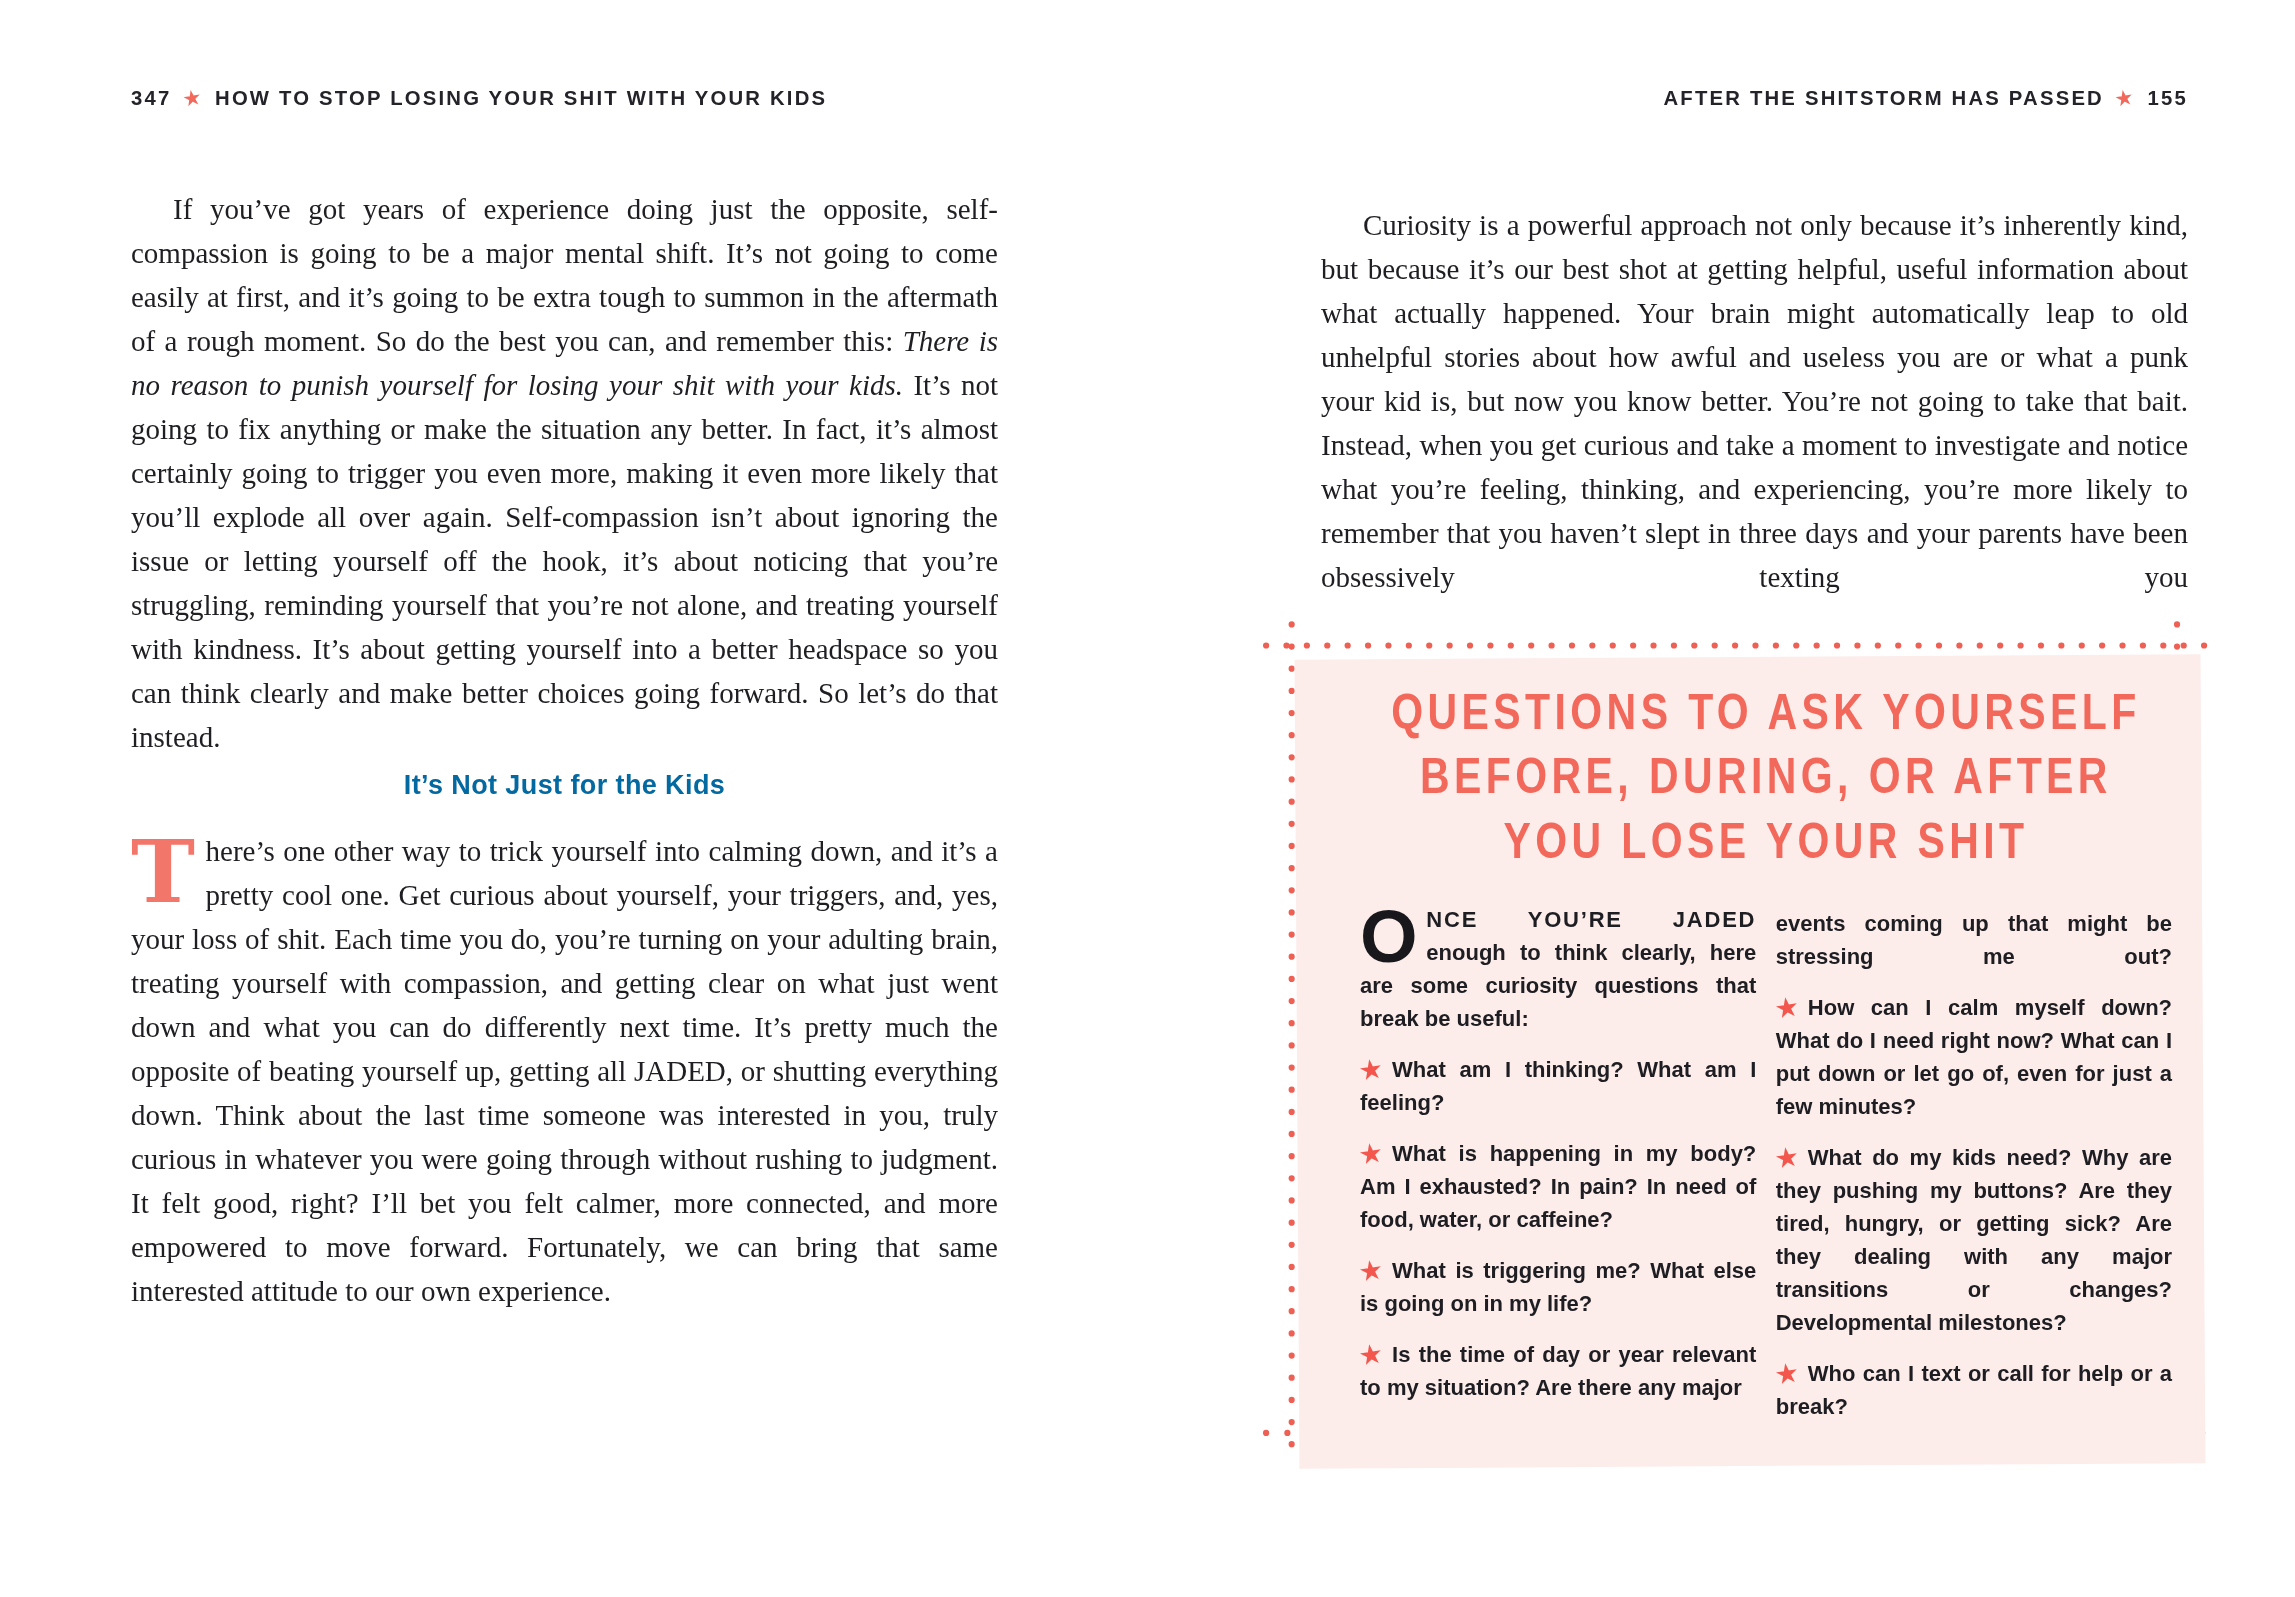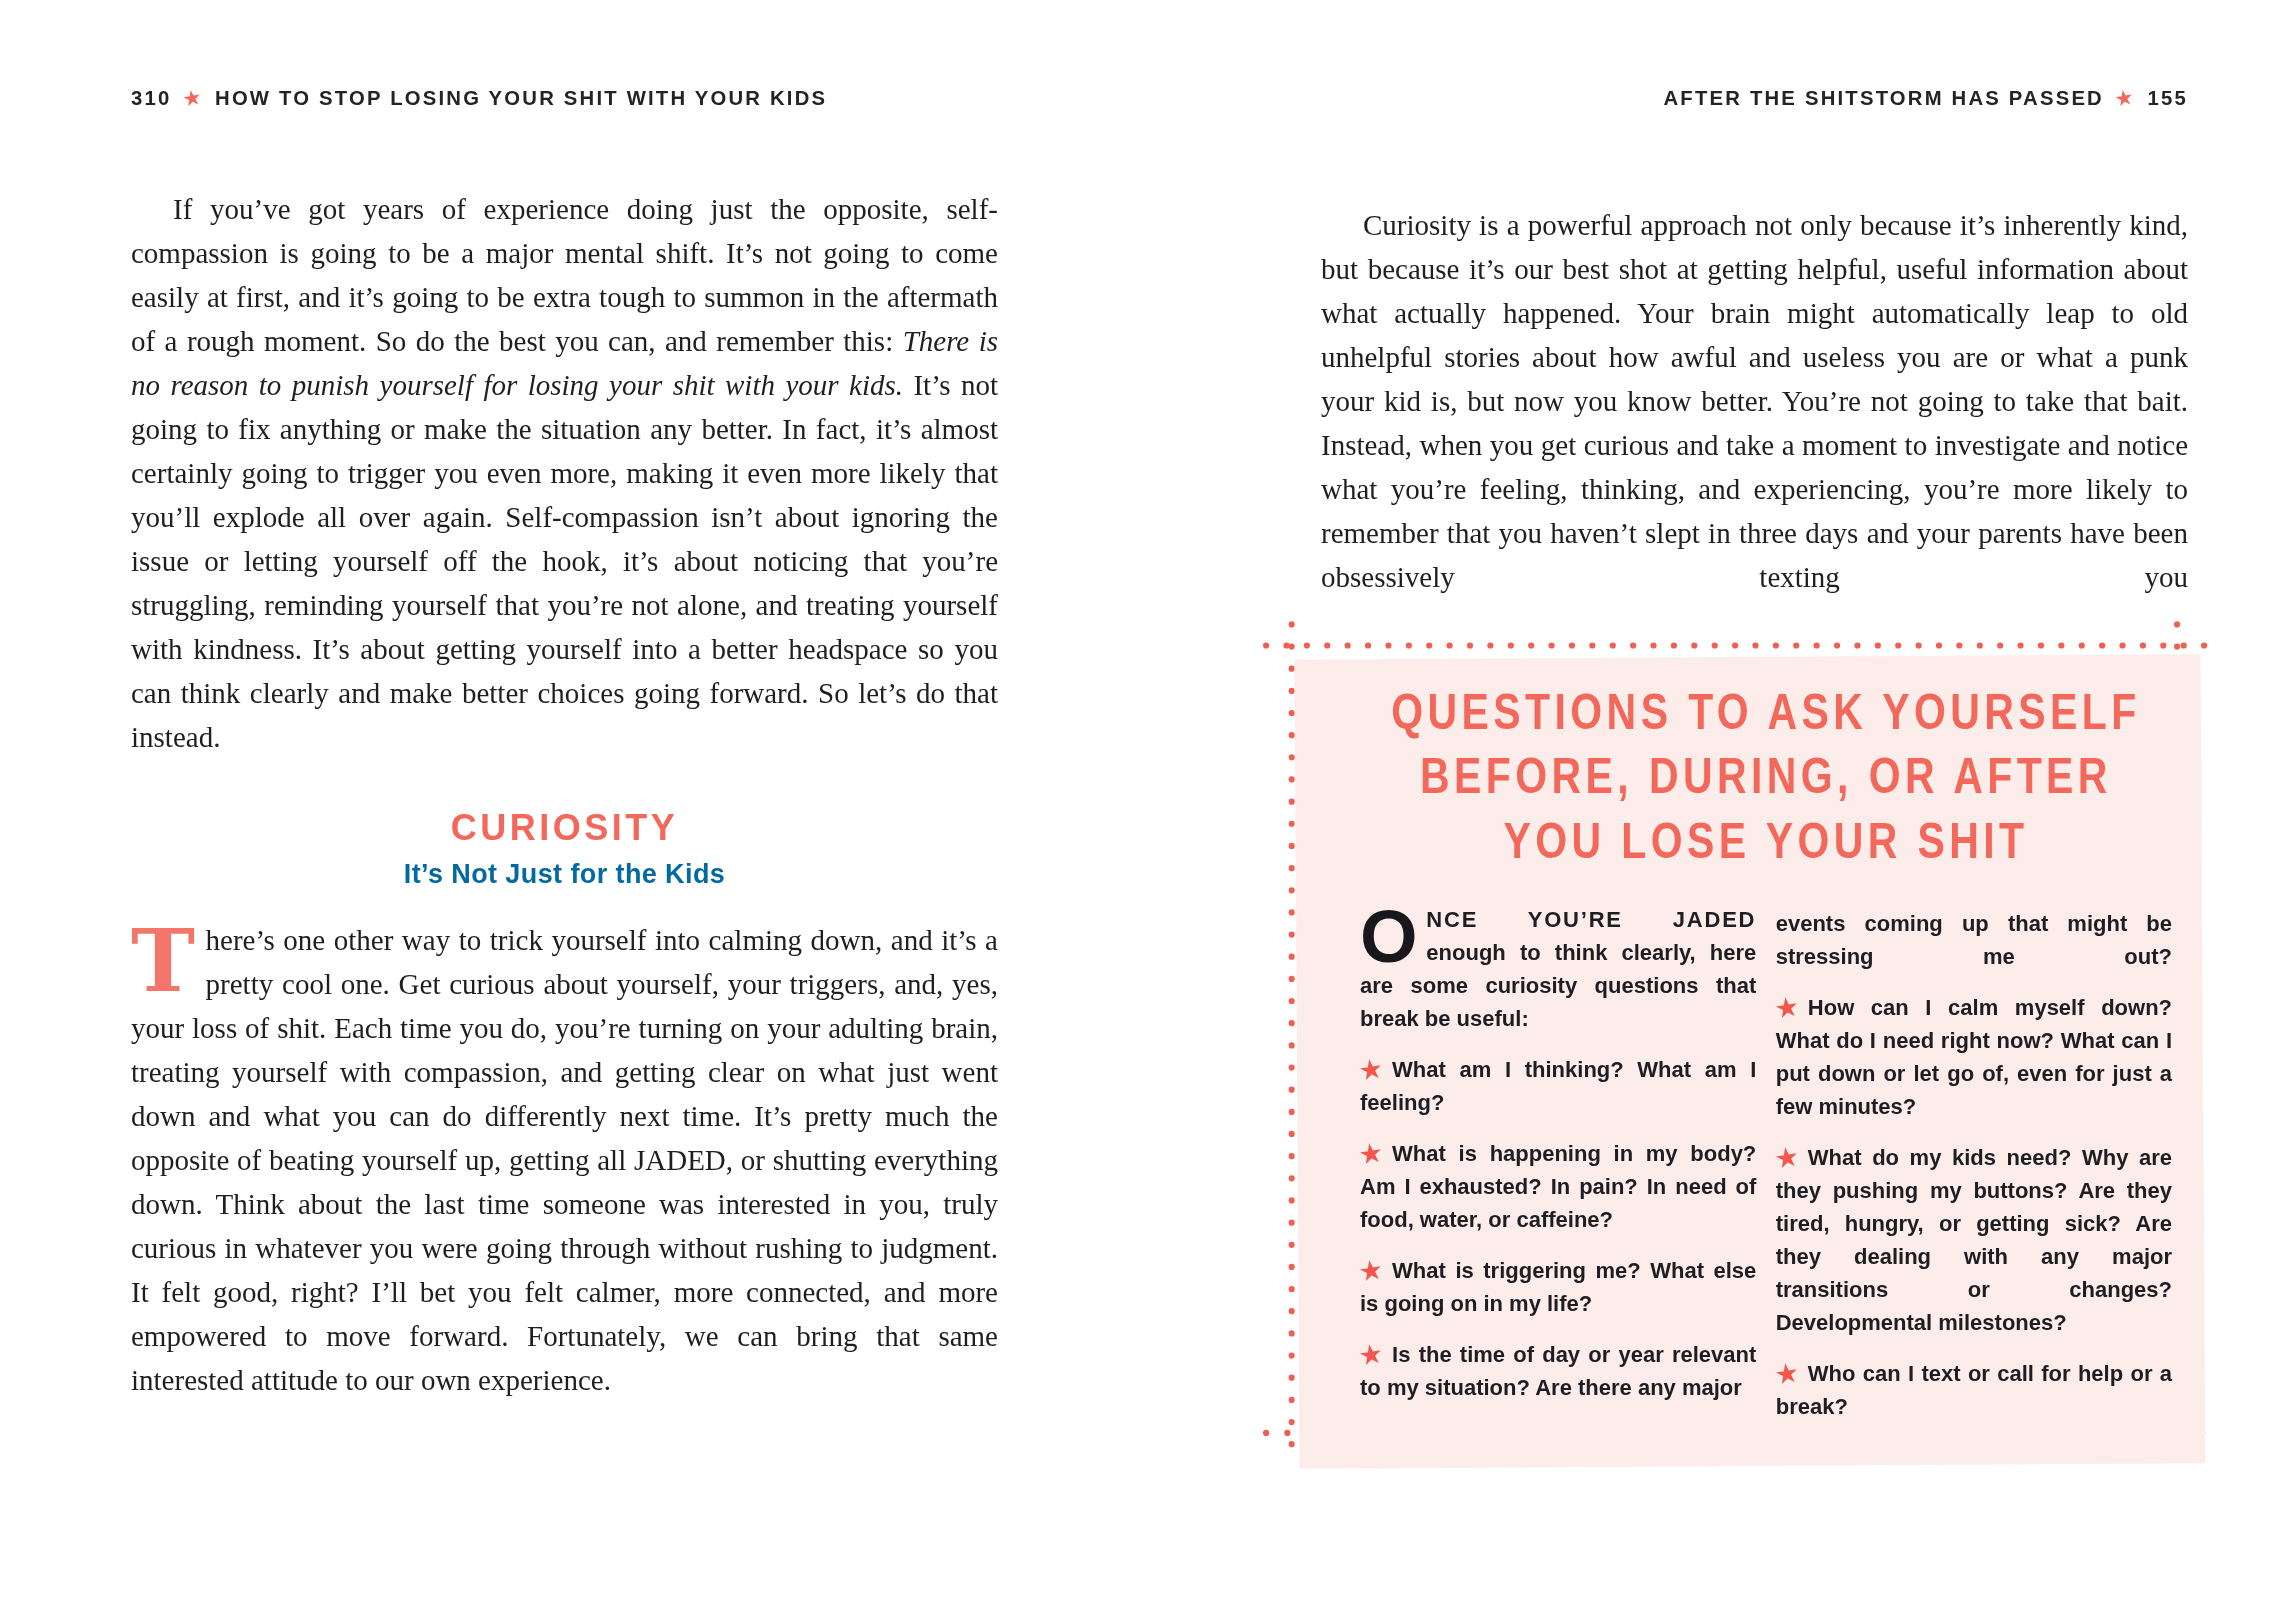--- a/index.html
+++ b/index.html
@@ -89,28 +89,27 @@
     display:inline-block; color:#f2564c; font-size:24px;
     margin-right:10.6px; transform:rotate(-9deg) translateY(0.9px);
   }
 </style>
 </head>
 <body>
 
 <div class="spread">
 
   <header class="running-head head-left">
-    <span>310</span><span class="head-star">★</span><span>HOW TO STOP LOSING YOUR SHIT WITH YOUR KIDS</span>
+    <span>347</span><span class="head-star">★</span><span>HOW TO STOP LOSING YOUR SHIT WITH YOUR KIDS</span>
   </header>
 
   <div class="body-col col-left">
     <p class="body indent">
       <span>If you’ve got years of experience doing just the opposite, self-compassion is going to be a major mental shift. It’s not going to come easily at first, and it’s going to be extra tough to summon in the aftermath of a rough moment. So do the best you can, and remember this: </span><em>There is no reason to punish yourself for losing your shit with your kids.</em><span> It’s not going to fix anything or make the situation any better. In fact, it’s almost certainly going to trigger you even more, making it even more likely that you’ll explode all over again. Self-compassion isn’t about ignoring the issue or letting yourself off the hook, it’s about noticing that you’re struggling, reminding yourself that you’re not alone, and treating yourself with kindness. It’s about getting yourself into a better headspace so you can think clearly and make better choices going forward. So let’s do that instead.</span>
     </p>
-    <h2 class="sec-head">CURIOSITY</h2>
     <h3 class="sec-sub">It’s Not Just for the Kids</h3>
     <p class="body">
       <span class="dropcap-t">T</span><span>here’s one other way to trick yourself into calming down, and it’s a pretty cool one. Get curious about yourself, your triggers, and, yes, your loss of shit. Each time you do, you’re turning on your adulting brain, treating yourself with compassion, and getting clear on what just went down and what you can do differently next time. It’s pretty much the opposite of beating yourself up, getting all JADED, or shutting everything down. Think about the last time someone was interested in you, truly curious in whatever you were going through without rushing to judgment. It felt good, right? I’ll bet you felt calmer, more connected, and more empowered to move forward. Fortunately, we can bring that same interested attitude to our own experience.</span>
     </p>
   </div>
 
   <header class="running-head head-right">
     <span>AFTER THE SHITSTORM HAS PASSED</span><span class="head-star">★</span><span>155</span>
   </header>
 

